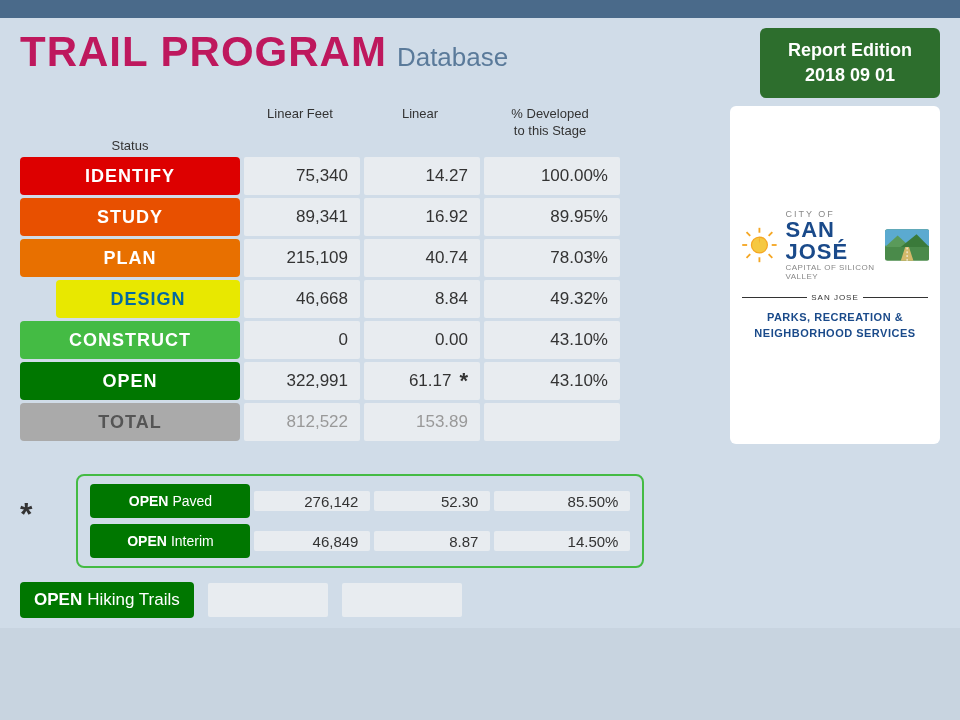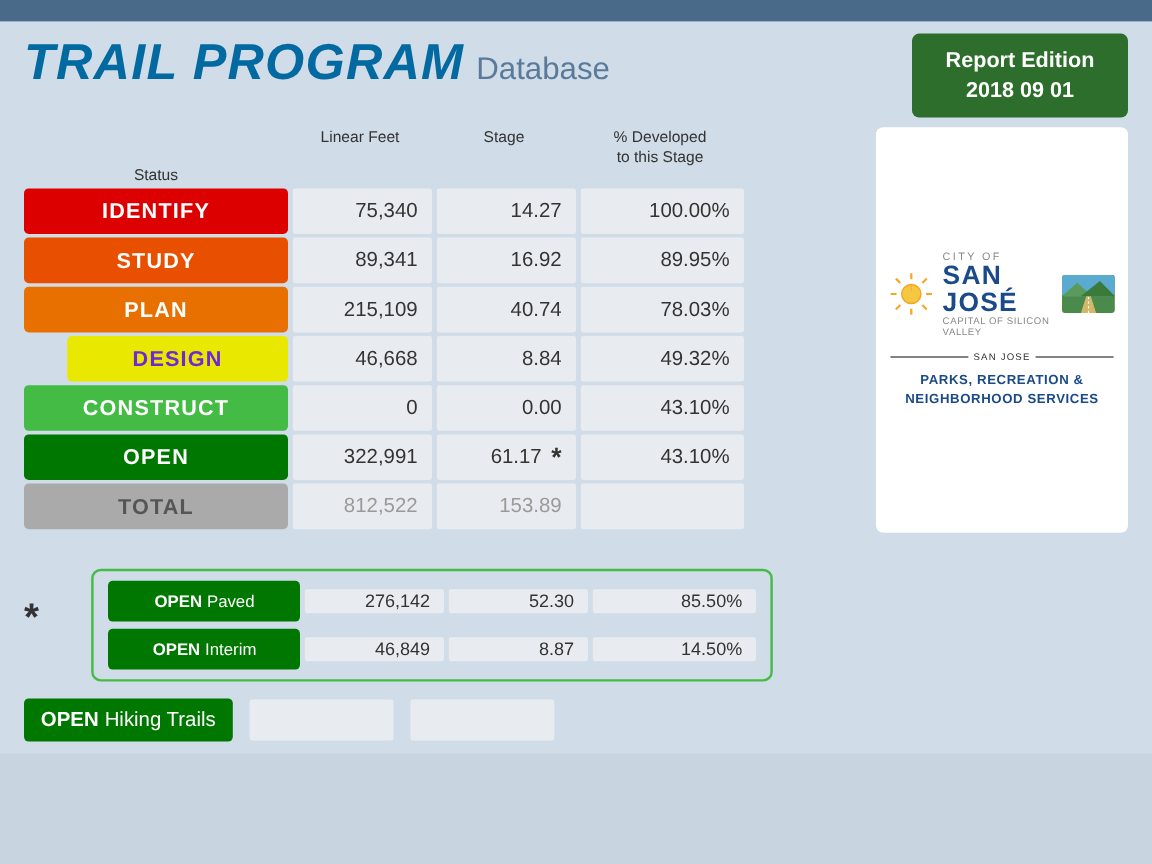--- a/index.html
+++ b/index.html
@@ -28,23 +28,22 @@
       margin-bottom: 8px;
     }
     .title-area {
       display: flex;
       align-items: baseline;
       gap: 10px;
     }
     .title-main {
       font-size: 42px;
       font-weight: 900;
-      color: #0369a1;
+      color: #be185d;
       letter-spacing: 1px;
-      font-style: italic;
     }
     .title-sub {
       font-size: 26px;
       font-weight: 400;
       color: #5a7a9a;
     }
     .report-badge {
       background: #2d6e2d;
       color: white;
       font-size: 18px;
@@ -94,21 +93,21 @@
       border-radius: 4px;
       font-weight: bold;
       font-size: 18px;
       color: white;
       text-transform: uppercase;
       letter-spacing: 1px;
     }
     .status-cell.identify { background: #dd0000; }
     .status-cell.study { background: #e85000; }
     .status-cell.plan { background: #e87000; }
-    .status-cell.design { background: #e8e800; color: #6d28d9; margin-left: 36px; }
+    .status-cell.design { background: #e8e800; color: #0369a1; margin-left: 36px; }
     .status-cell.construct { background: #44bb44; }
     .status-cell.open { background: #007700; }
     .status-cell.total { background: #aaaaaa; color: #555; }
     .data-cell {
       background: #e8ecf0;
       height: 38px;
       display: flex;
       align-items: center;
       justify-content: flex-end;
       padding-right: 12px;
@@ -302,21 +301,21 @@
       <span>2018 09 01</span>
     </div>
   </div>
 
   <div class="table-section">
     <div class="data-table-wrapper">
 
       <div class="col-headers">
         <div class="col-header status-col">Status</div>
         <div class="col-header">Linear Feet</div>
-        <div class="col-header">Stage</div>
+        <div class="col-header">Linear</div>
         <div class="col-header">% Developed<br>to this Stage</div>
       </div>
 
       <div class="data-row">
         <div class="status-cell identify">IDENTIFY</div>
         <div class="data-cell">75,340</div>
         <div class="data-cell">14.27</div>
         <div class="data-cell pct">100.00%</div>
       </div>
 

